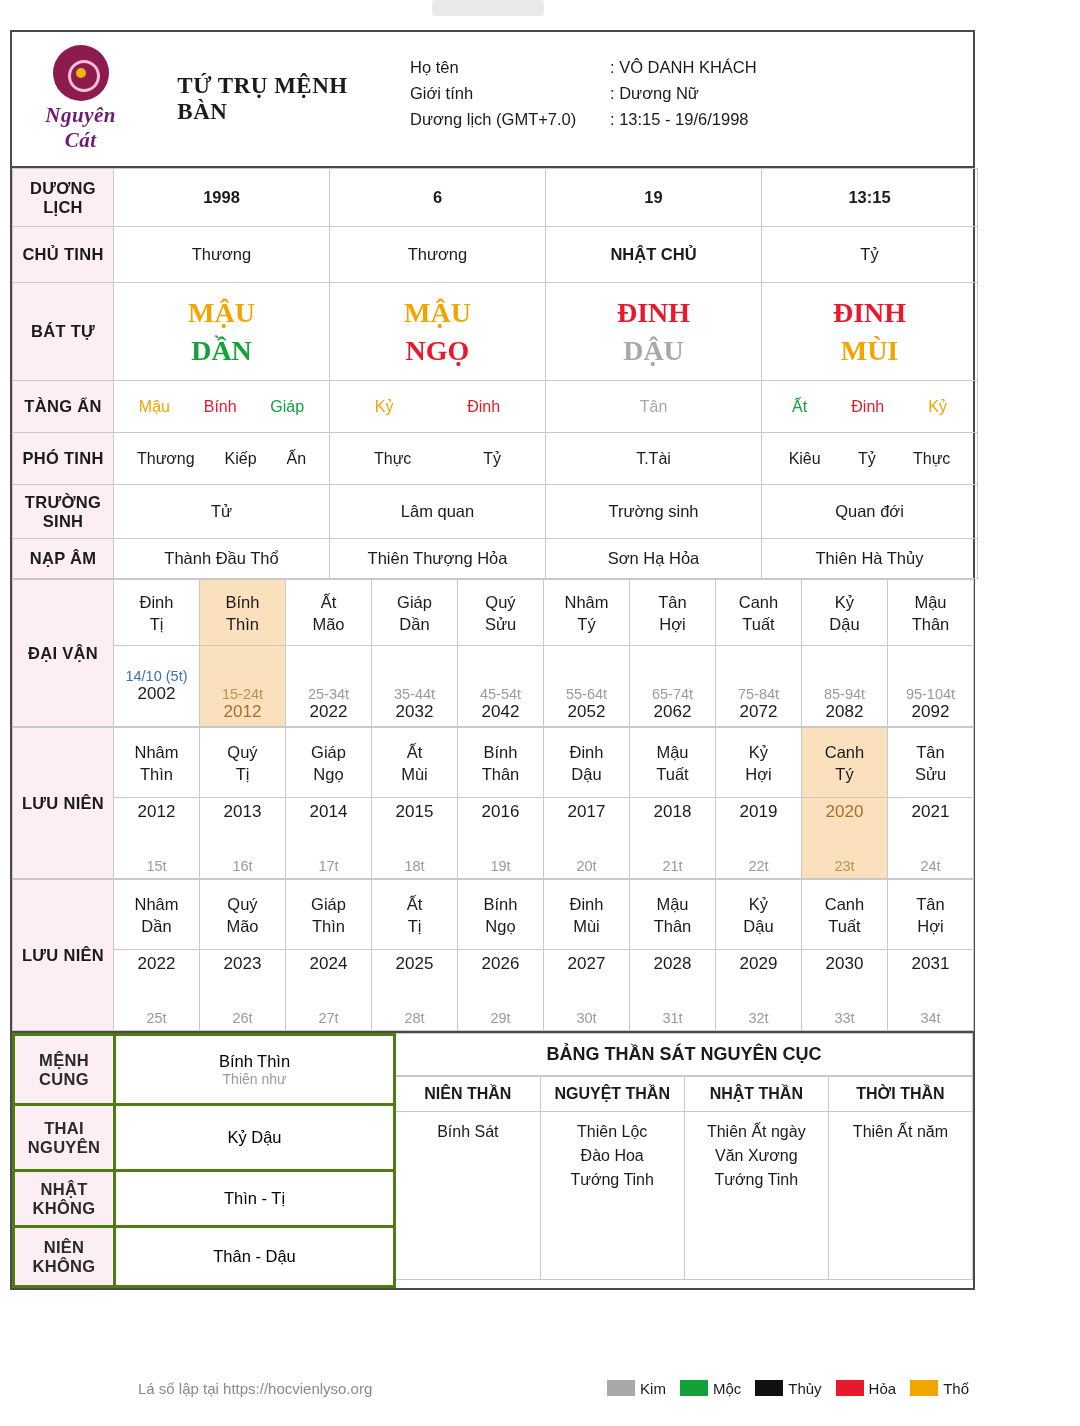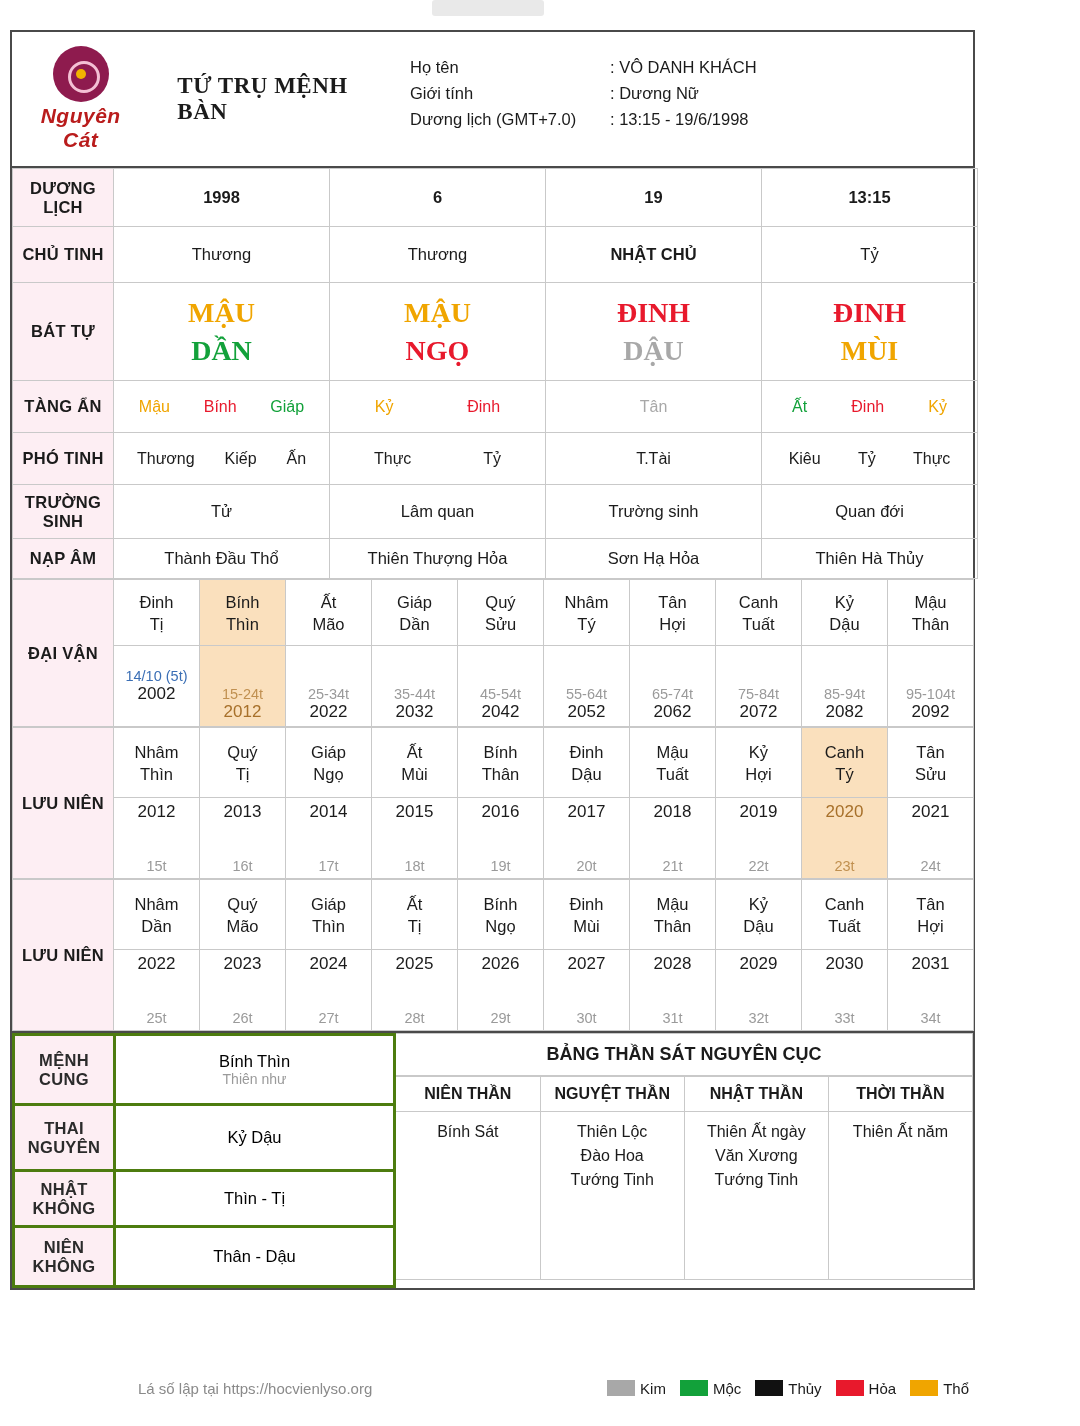--- a/index.html
+++ b/index.html
@@ -60,24 +60,24 @@
     border: 3px solid #f4c0d4;
   }
   .logo-circle::after {
     content: "";
     position: absolute; left: 50%; top: 50%;
     width: 10px; height: 10px; margin: -5px 0 0 -5px;
     border-radius: 50%;
     background: #f2b400;
   }
   .logo-text {
-    font-family: Liberation Sans, sans-serif;
+    font-family: Liberation Serif, serif;
     font-style: italic;
     font-size: 21px;
-    color: #b91c1c;
+    color: #701a75;
     font-weight: bold;
     letter-spacing: .5px;
   }
   .chart-title {
     font-family: "Liberation Serif", serif;
     font-weight: bold;
     font-size: 23px;
     color: #1b1b1b;
     letter-spacing: .5px;
     margin-left: 38px;

